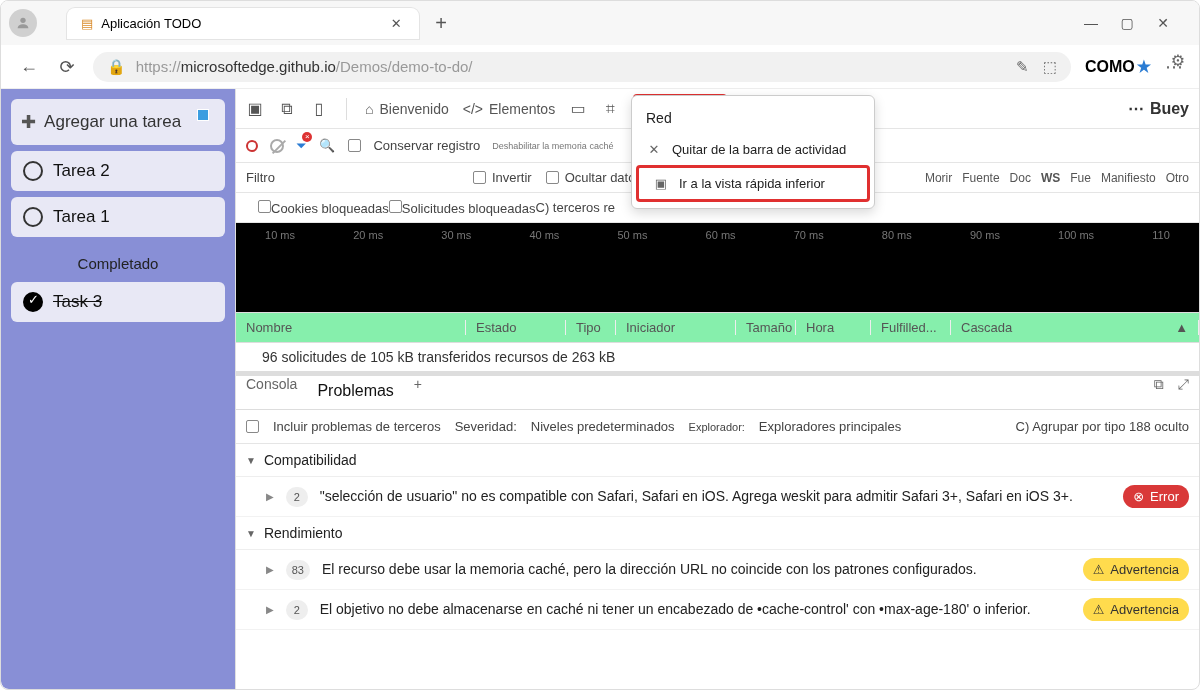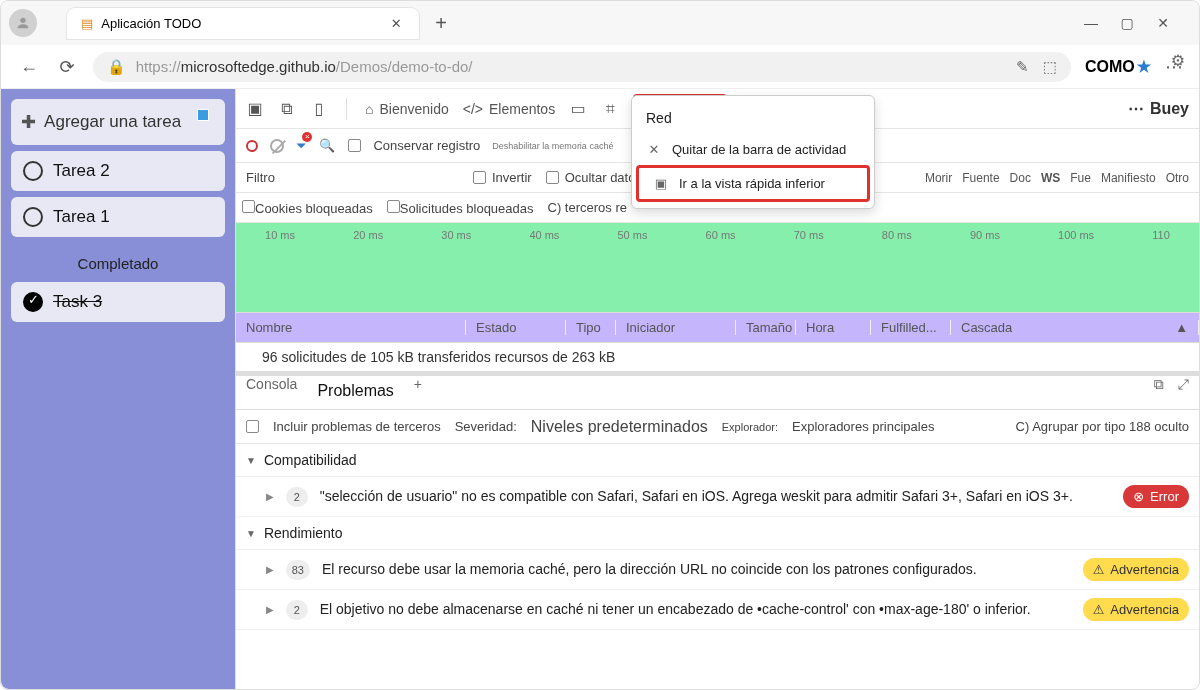--- a/index.html
+++ b/index.html
@@ -57,35 +57,35 @@
     .rec-circle::after{content:"";position:absolute;left:-2px;top:5px;width:18px;height:2px;background:#aaa;transform:rotate(-45deg);}
     .filter-icon{color:#2b7cd3;position:relative;}
     .filter-icon .x{position:absolute;top:-6px;right:-6px;background:#d33;color:#fff;border-radius:50%;width:10px;height:10px;font-size:8px;line-height:10px;text-align:center;}
     .checkbox{width:13px;height:13px;border:1px solid #888;border-radius:2px;display:inline-block;}
     .tiny{font-size:9px;color:#777;}
 
     .dev-row3{height:30px;border-bottom:1px solid #e5e5e5;display:flex;align-items:center;gap:14px;padding:0 10px;font-size:13px;color:#444;}
     .dev-row3 .lbl{display:flex;align-items:center;gap:6px;}
     .cats{margin-left:auto;display:flex;gap:10px;font-size:12px;color:#555;}
     .cats b{font-weight:700;}
-    .dev-row4{height:30px;border-bottom:1px solid #e5e5e5;display:flex;align-items:center;gap:14px;padding:0 6px;font-size:13px;color:#444;}
+    .dev-row4{height:30px;border-bottom:1px solid #e5e5e5;display:flex;align-items:center;padding:0 22px;font-size:13px;color:#444;}
 
     
     .context-menu{position:absolute;left:630px;top:94px;width:244px;background:#fff;border:1px solid #ccc;border-radius:6px;box-shadow:0 4px 12px rgba(0,0,0,0.15);z-index:100;padding:6px 0;}
     .cm-title{padding:8px 14px;font-size:14px;color:#222;}
     .cm-item{padding:8px 14px;font-size:13px;color:#222;display:flex;align-items:center;gap:10px;}
     .cm-item.highlight{border:3px solid #e03030;border-radius:4px;margin:0 4px;}
     .cm-icon{width:16px;text-align:center;color:#666;}
 
     
-    .timeline{height:90px;border-bottom:1px solid #ddd;background:#86efac;position:relative;}
+    .timeline{height:90px;border-bottom:1px solid #ddd;background:#000000;position:relative;}
     .timeline-labels{display:flex;justify-content:space-around;padding-top:6px;font-size:11px;color:#777;}
 
     
-    .table-head{height:30px;border-bottom:1px solid #ddd;display:flex;align-items:center;font-size:13px;color:#555;background:#c4b5fd;}
+    .table-head{height:30px;border-bottom:1px solid #ddd;display:flex;align-items:center;font-size:13px;color:#555;background:#86efac;}
     .table-head div{padding:0 10px;border-right:1px solid #eee;}
     .th-name{width:230px;} .th-status{width:100px;} .th-type{width:50px;} .th-init{width:120px;} .th-size{width:60px;} .th-time{width:75px;} .th-ff{width:80px;} .th-wf{flex:1;display:flex;justify-content:space-between;}
     .summary{padding:6px 26px;font-size:14px;color:#333;border-bottom:1px solid #ddd;}
 
     
     .drawer-tabs{height:38px;border-top:4px solid #ddd;border-bottom:1px solid #ddd;display:flex;align-items:flex-start;padding:0 10px;gap:16px;font-size:14px;}
     .dtab{color:#666;} .dtab.active{color:#111;font-size:16px;padding:6px 4px;}
     .plus-small{color:#666;}
     .drawer-right{margin-left:auto;display:flex;gap:14px;color:#666;}
     .filters{height:34px;border-bottom:1px solid #e5e5e5;display:flex;align-items:center;gap:14px;padding:0 10px;font-size:13px;color:#444;}
@@ -282,21 +282,21 @@
       <span class="plus-small">+</span>
       <div class="drawer-right">
         <span>⧉</span>
         <span>⤢</span>
       </div>
     </div>
     <div class="filters">
       <span class="checkbox"></span>
       <span>Incluir problemas de terceros</span>
       <span>Severidad:</span>
-      <span style="font-size:16px">Niveles predeterminados</span>
+      <span style="font-size:13px">Niveles predeterminados</span>
       <span style="font-size:11px">Explorador:</span>
       <span>Exploradores principales</span>
       <span class="rf">C) Agrupar por tipo 188 oculto</span>
     </div>
     <div class="issues">
       <div class="issue-cat">
           <span class="tri">▼</span>
           <span>Compatibilidad</span>
         </div>
       <div class="issue-row">

